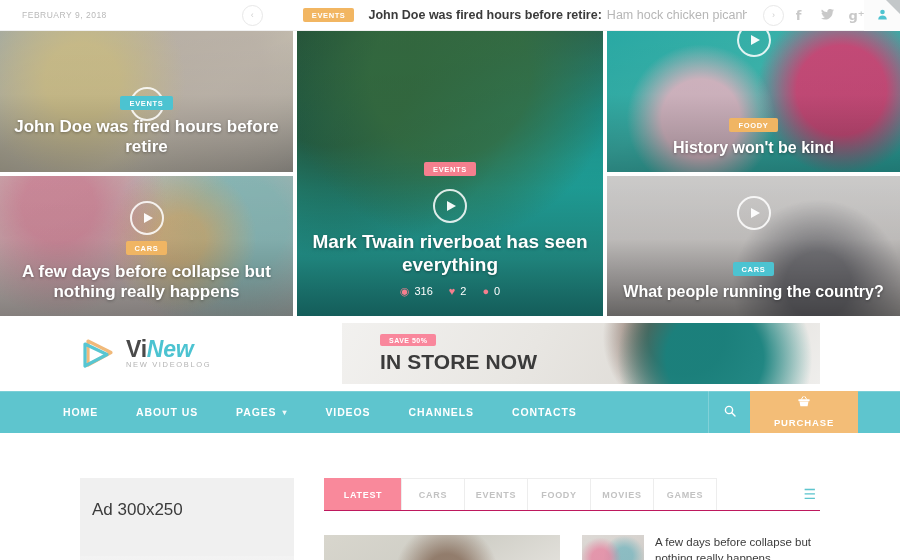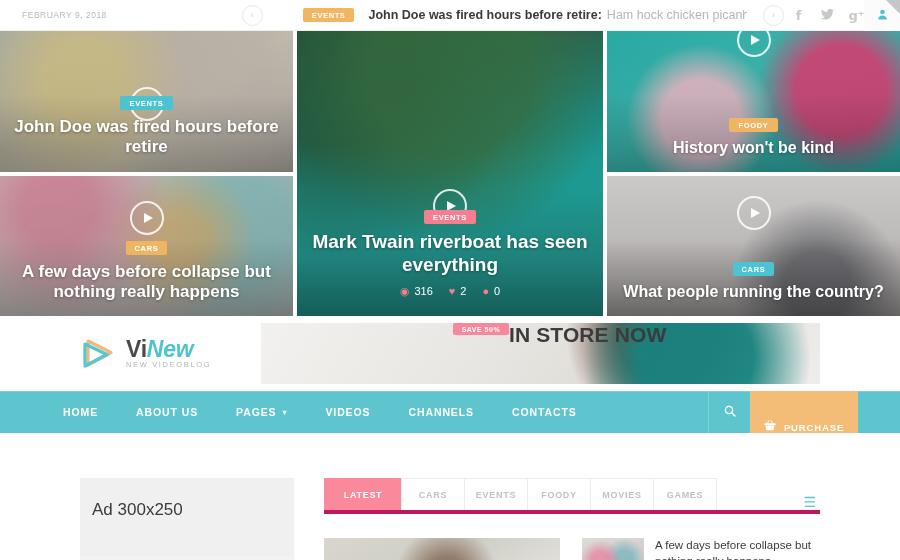--- a/index.html
+++ b/index.html
@@ -150,21 +150,21 @@
   .cat-teal  { background: #4cc3d1; }
   .cat-orange{ background: #f0b563; }
   .cat-pink  { background: #f57f8e; }
 
   .hero-title {
     color: #fff;
     font-weight: 700;
     line-height: 1.18;
     text-shadow: 0 1px 3px rgba(0,0,0,.35);
   }
-  .t-lg { font-size: 19px; }
+  .t-lg { font-size: 19px; margin-top: 48px; }
   .t-md { font-size: 17px; }
   .t-sm { font-size: 16px; }
 
   .meta {
     display: flex; justify-content: center; gap: 16px;
     margin-top: 9px;
     color: #fff;
     font-size: 11px;
   }
   .meta i { color: #f57f8e; font-style: normal; margin-right: 5px; font-size: 11px; }
@@ -218,27 +218,27 @@
   .logo-text { line-height: 1; }
   .logo-name { font-size: 23px; font-weight: 700; color: #4a4a4a; letter-spacing: -.01em; }
   .logo-name em { font-style: italic; color: #4cc3d1; font-weight: 700; }
   .logo-tag {
     font-size: 7.5px; letter-spacing: .22em; color: #b4b4b4;
     margin-top: 0; font-weight: 400;
   }
   .banner {
     margin-left: auto;
     position: relative;
-    width: 559px; height: 61px;
+    width: 478px; height: 61px;
     overflow: hidden;
     background:
       radial-gradient(circle at 78% 58%, rgba(23,130,126,.95) 0 13%, rgba(0,0,0,0) 26%),
       radial-gradient(circle at 72% 22%, rgba(92,58,44,.85) 0 11%, rgba(0,0,0,0) 24%),
       linear-gradient(120deg, #f2f1ef 0%, #e8e6e2 40%, #dedbd6 70%, #efeeec 100%);
-    display: flex; flex-direction: row; justify-content: center;
+    display: flex; flex-direction: column; justify-content: center;
     padding-left: 38px;
   }
   .banner-badge {
     background: #f9879c; color: #fff;
     font-size: 7px; font-weight: 700; letter-spacing: .07em;
     padding: 3px 9px 2px; border-radius: 2px;
     align-self: flex-start; margin-bottom: 4px;
   }
   .banner-title {
     font-size: 21px; font-weight: 700; color: #3b3b3b; letter-spacing: .005em;
@@ -262,22 +262,22 @@
   .nav-search {
     width: 42px;
     display: flex; align-items: center; justify-content: center;
     border-left: 1px solid rgba(255,255,255,.22);
     color: #fff; font-size: 12px;
   }
   .nav-purchase {
     background: #f3bd77;
     color: #fff;
     width: 108px;
-    display: flex; align-items: flex-end; justify-content: center; gap: 8px;
-    font-size: 9.5px; font-weight: 700; letter-spacing: .09em;
+    display: flex; align-items: center; justify-content: center; gap: 8px;
+    font-size: 9.5px; font-weight: 700; letter-spacing: .09em; flex-direction: column;
   }
   .nav-purchase .basket { font-size: 11px; }
   .nav-tail { width: 42px; }
 
   
   .main {
     display: flex;
     padding: 45px 80px 0;
     gap: 30px;
     background: #fff;
@@ -294,21 +294,21 @@
     padding: 22px 0 0 12px;
   }
   .ad-art {
     position: absolute; left: 0; right: 0; bottom: 0; height: 52px;
     background:
       radial-gradient(ellipse at 34% 95%, rgba(58,214,209,.95) 0 26%, rgba(0,0,0,0) 52%),
       radial-gradient(ellipse at 60% 92%, rgba(240,70,140,.9) 0 17%, rgba(0,0,0,0) 40%),
       linear-gradient(to bottom, #f3f3f3, #ededed);
   }
   .content { flex: 1; }
-  .tabs { display: flex; align-items: flex-end; border-bottom: 4px solid #be185d; }
+  .tabs { display: flex; align-items: center; border-bottom: 1px solid #be185d; }
   .tab {
     font-size: 9px; font-weight: 700; letter-spacing: .08em;
     color: #c2c2c2;
     padding: 11px 0 10px;
     width: 64px; text-align: center;
     border: 1px solid #ededed;
     border-bottom: none;
     background: #fff;
     margin-right: -1px;
   }

